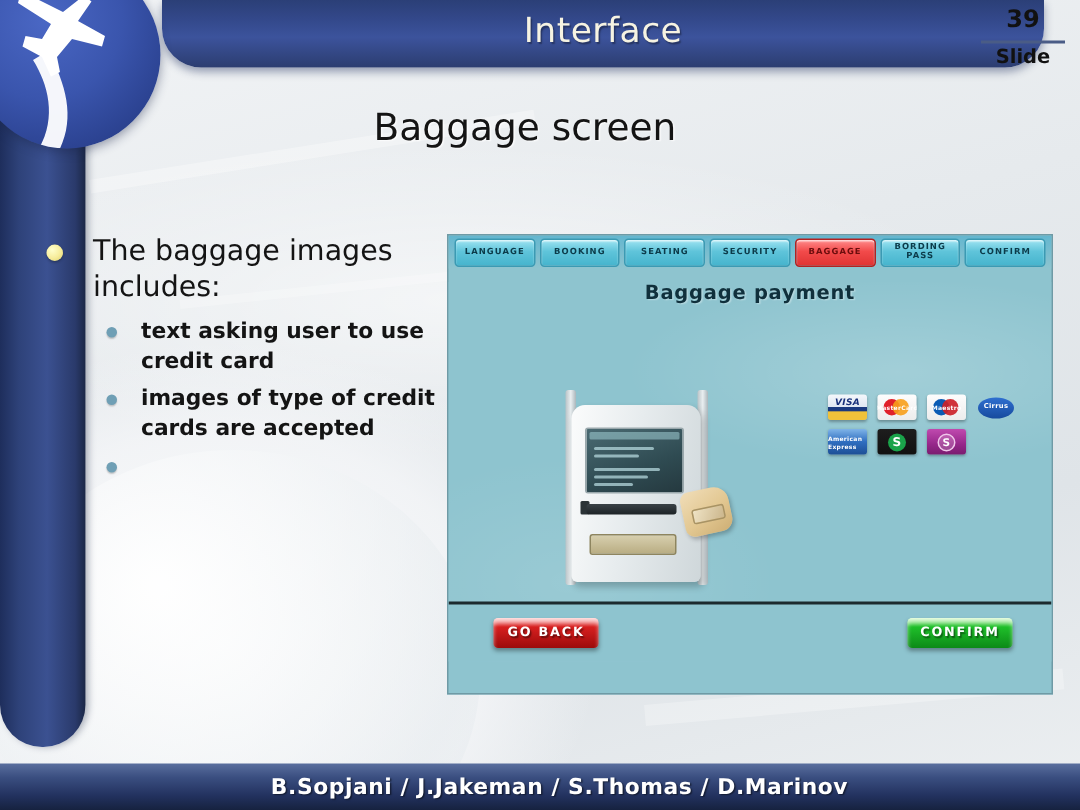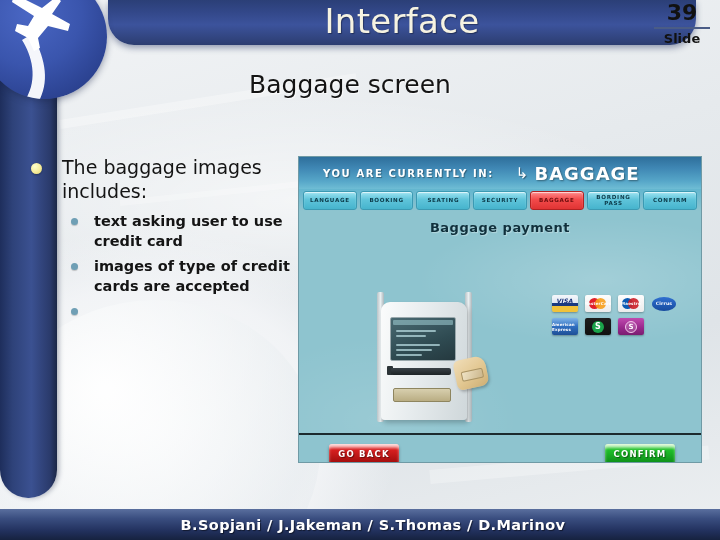--- a/index.html
+++ b/index.html
@@ -30,33 +30,33 @@
 
   
   #title-banner {
     position:absolute; left:108px; top:0; width:588px; height:45px;
     background:linear-gradient(180deg,#2b3f77 0%,#33488a 28%,#3c539c 55%,#2c3d70 100%);
     border-bottom-left-radius:26px; border-bottom-right-radius:26px;
     box-shadow:0 3px 6px rgba(40,55,100,0.45);
     display:flex; align-items:center; justify-content:center;
   }
   #title-banner .title-text {
-    color:#f6f3e2; font-size:34px; letter-spacing:0.3px;
+    color:#f6f3e2; font-size:23px; letter-spacing:0.3px;
     font-family:"DejaVu Sans", sans-serif;
     text-shadow:1px 1px 1px rgba(0,0,0,0.35);
     padding-bottom:3px;
   }
 
   
   #slide-number-block {
     position:absolute; right:6px; top:2px; width:64px; text-align:center;
     z-index:6;
   }
   #slide-number-block .num {
-    font-size:22px; font-weight:bold; color:#111;
+    font-size:16px; font-weight:bold; color:#111;
     font-family:"DejaVu Sans", sans-serif; line-height:22px;
   }
   #slide-number-block .rule {
     height:2px; background:#4a5c86; margin:3px 4px 2px 4px;
   }
   #slide-number-block .lbl {
     font-size:13px; font-weight:bold; color:#111;
     font-family:"DejaVu Sans", sans-serif;
   }
 
@@ -313,25 +313,20 @@
         <span>images of type of credit cards are accepted</span>
       </div>
       <div class="sub-item">
         <span class="dot"></span>
       </div>
     </div>
   </div>
 
   <div id="kiosk">
 
-    <div id="kiosk-header">
-      <span class="hdr-left">YOU ARE CURRENTLY IN:</span>
-      <span class="hdr-arrow">↳</span>
-      <span class="hdr-right">BAGGAGE</span>
-    </div>
 
     <div id="kiosk-tabs">
       <div class="ktab">LANGUAGE</div>
       <div class="ktab">BOOKING</div>
       <div class="ktab">SEATING</div>
       <div class="ktab">SECURITY</div>
       <div class="ktab active">BAGGAGE</div>
       <div class="ktab">BORDING PASS</div>
       <div class="ktab">CONFIRM</div>
     </div>

